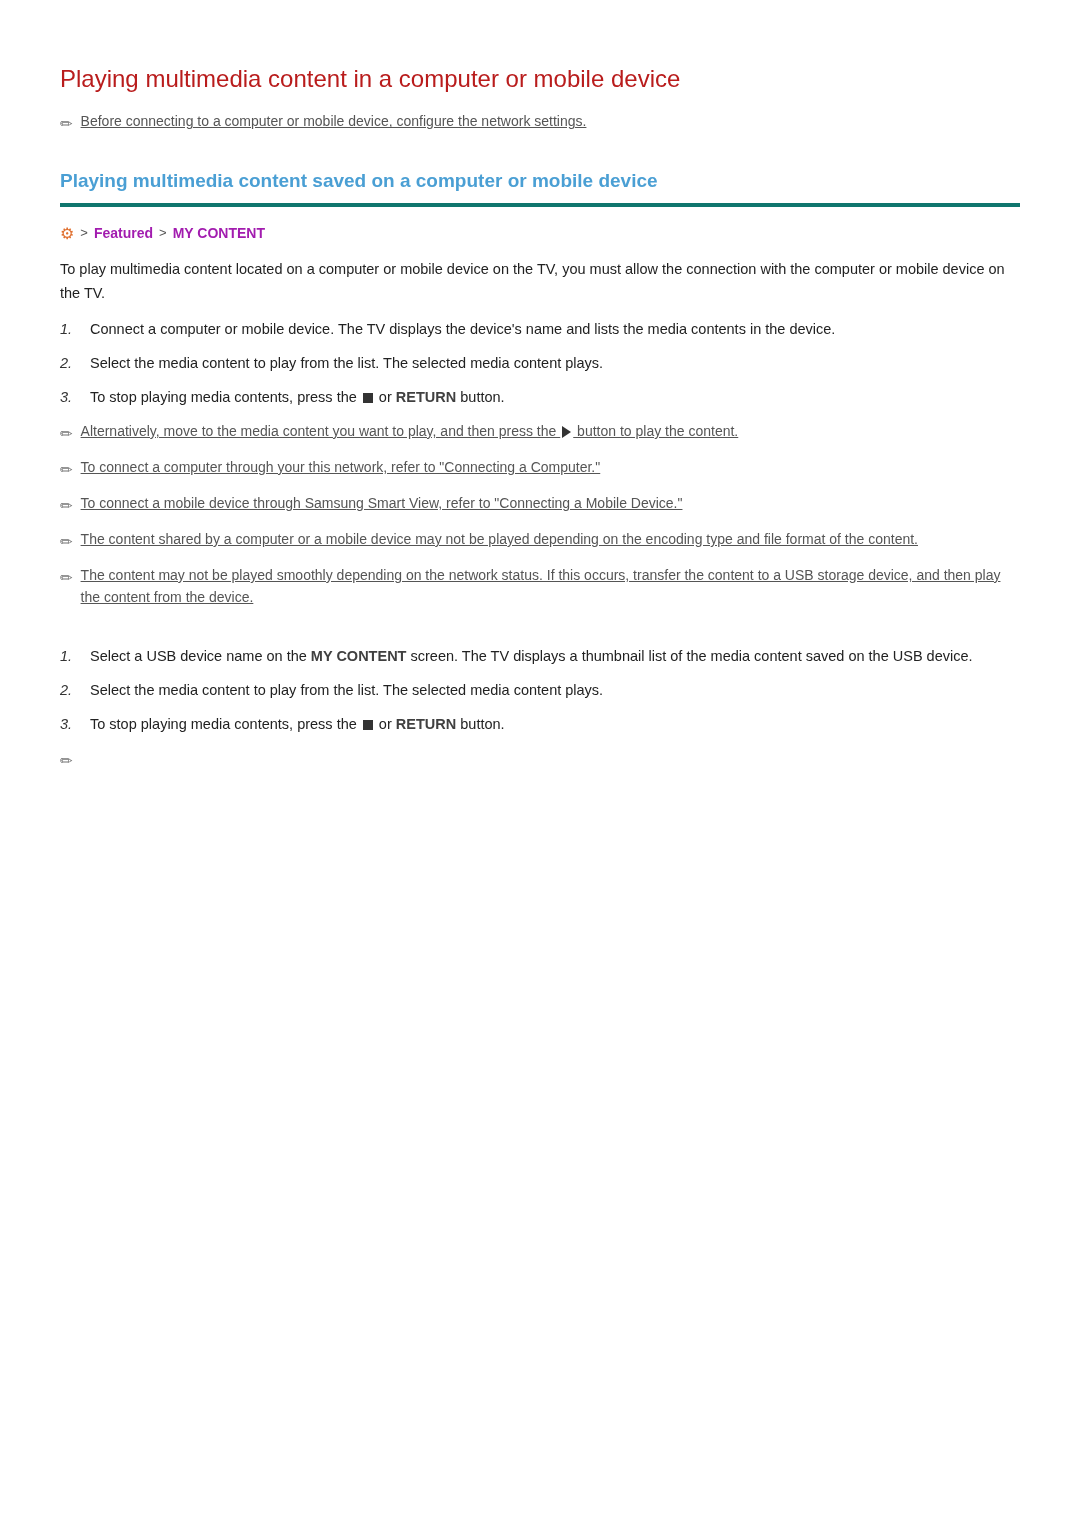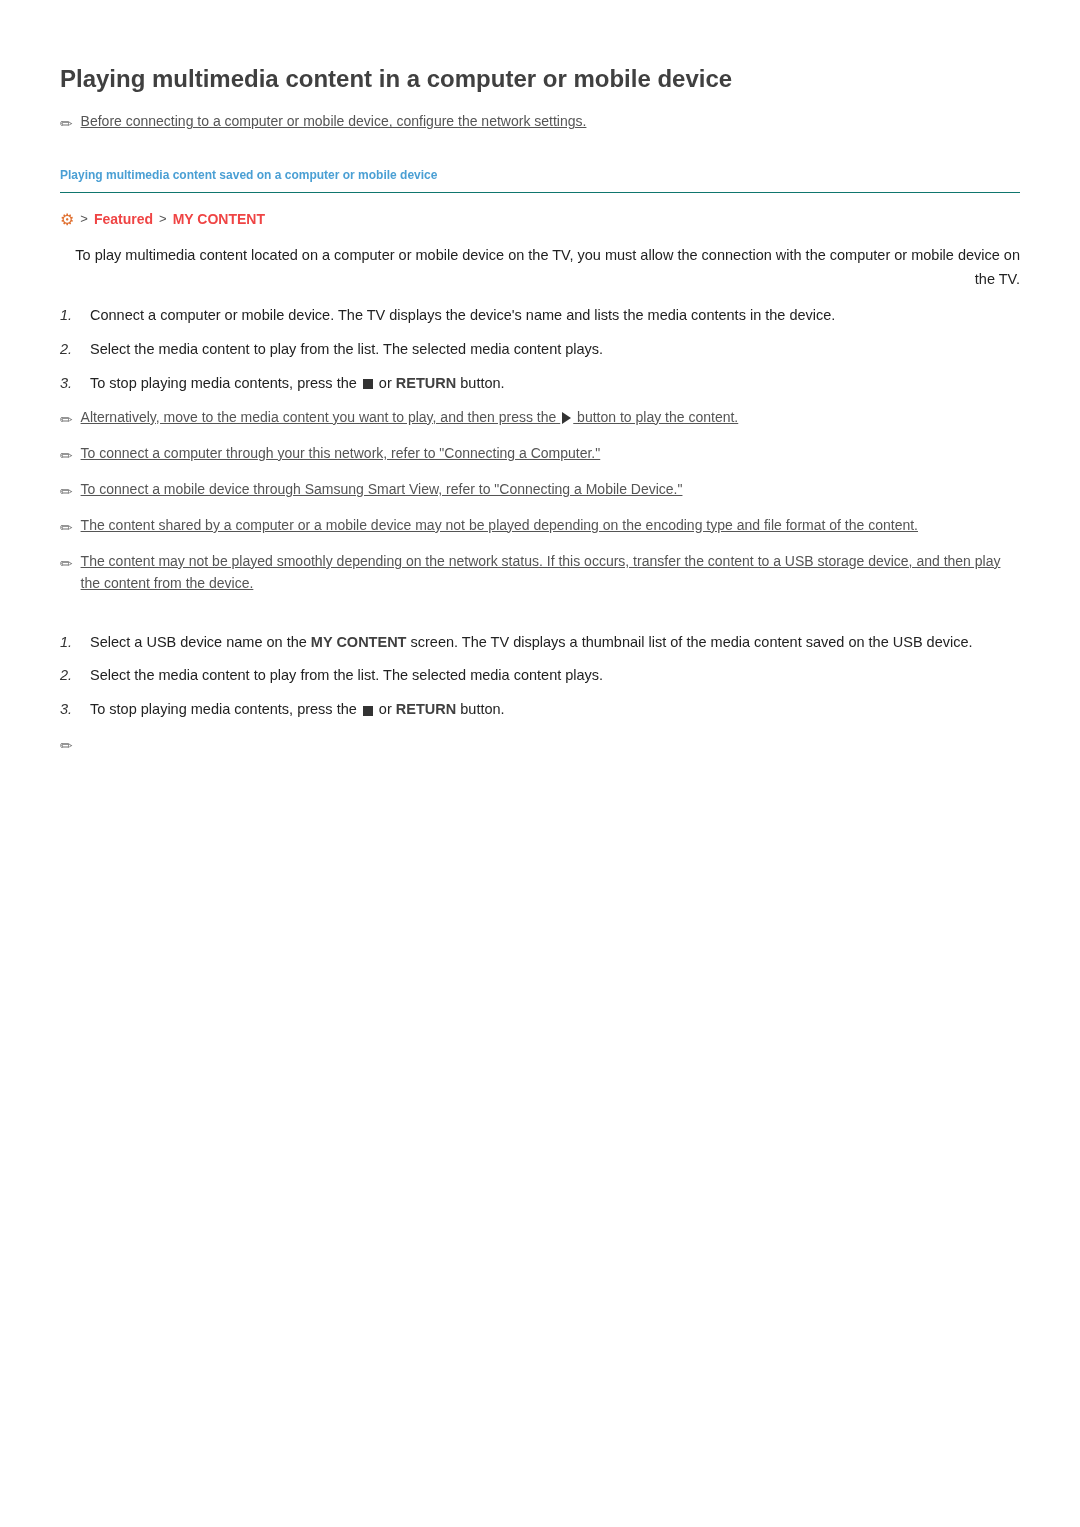--- a/index.html
+++ b/index.html
@@ -13,43 +13,43 @@
       background: #ffffff;
       color: #333333;
       font-size: 15px;
       line-height: 1.6;
       padding: 40px 60px;
       max-width: 1080px;
       min-height: 1527px;
     }
 
     .main-title {
-      color: #404040;
+      color: #b91c1c;
       font-size: 24px;
-      font-weight: bold;
+      font-weight: normal;
       margin-bottom: 12px;
       padding-top: 20px;
     }
 
     .note-line {
       display: flex;
       align-items: flex-start;
       gap: 8px;
       margin-bottom: 6px;
       color: #555;
       font-size: 14px;
     }
 
     .section-title {
       color: #4a9fd4;
-      font-size: 12px;
+      font-size: 19px;
       font-weight: bold;
       margin-top: 30px;
       margin-bottom: 14px;
-      border-bottom: 1px solid #0f766e;
+      border-bottom: 4px solid #0f766e;
       padding-bottom: 6px;
     }
 
     .breadcrumb {
       display: flex;
       align-items: center;
       gap: 6px;
       margin-bottom: 12px;
       font-size: 14px;
     }
@@ -58,31 +58,30 @@
       color: #e07030;
       font-size: 16px;
     }
 
     .breadcrumb-chevron {
       color: #555;
       font-size: 13px;
     }
 
     .breadcrumb-link {
-      color: #ef4444;
+      color: #a21caf;
       font-weight: bold;
       text-decoration: none;
     }
 
     .body-text {
       font-size: 14.5px;
       color: #222;
       margin-bottom: 12px;
       line-height: 1.65;
-      text-align: right;
     }
 
     .ordered-list {
       list-style: none;
       padding: 0;
       margin-bottom: 6px;
     }
 
     .ordered-list li {
       display: flex;

